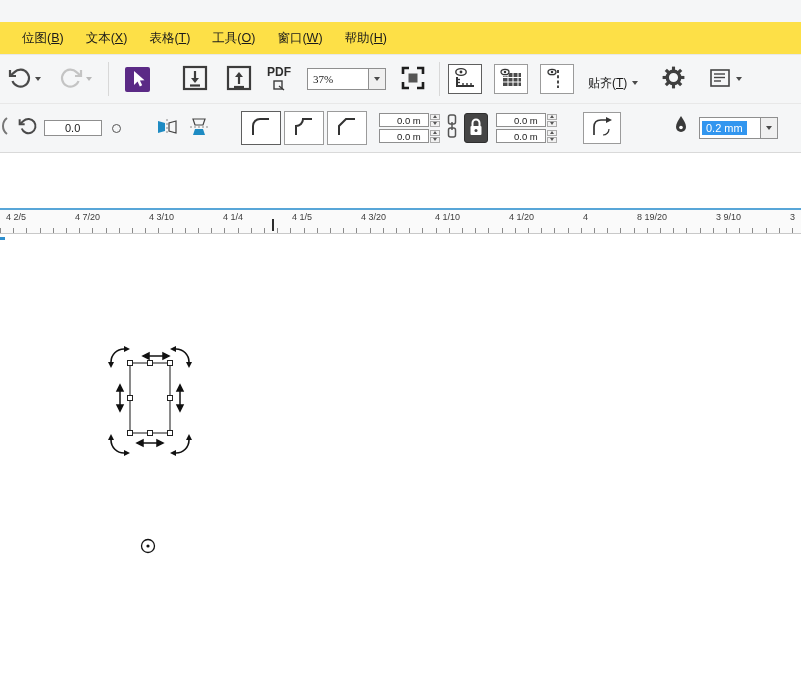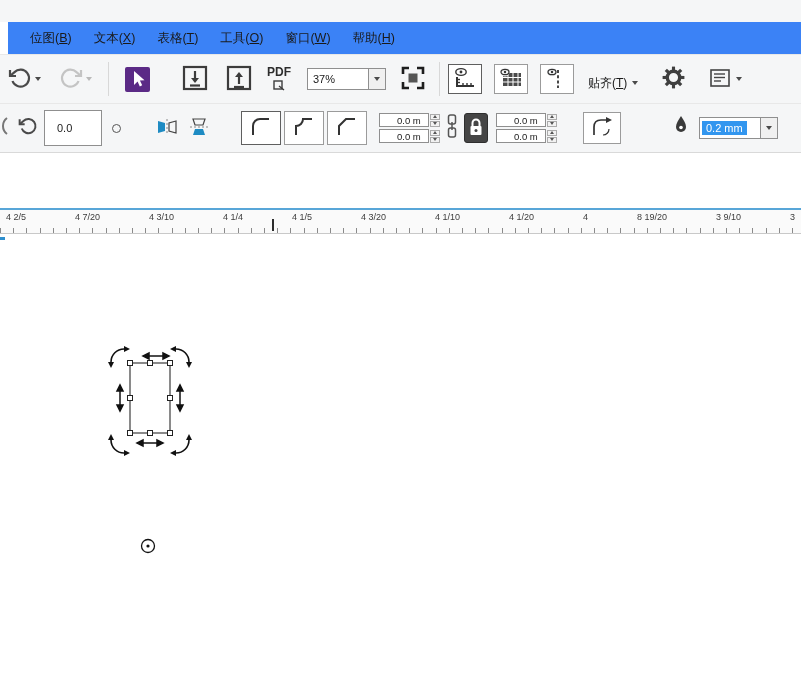--- a/index.html
+++ b/index.html
@@ -1,36 +1,36 @@
 <!DOCTYPE html>
 <html><head>
 <meta charset="utf-8">
 <style>
   * { box-sizing: border-box; margin: 0; padding: 0; }
   html,body { width:801px; height:675px; overflow:hidden; background:#fff;
     font-family:"Liberation Sans","DejaVu Sans",sans-serif; color:#1a1a1a; }
 
   .top-strip { height:22px; background:#f5f6f7; }
-  .menubar { height:32px; background:#3b82f6; display:flex; align-items:center;
-    padding-left:18px; gap:14px;margin-left:8px; }
+  .menubar { height:32px; background:#fde047; display:flex; align-items:center;
+    padding-left:18px; gap:14px; }
   .menu-item { font-size:12.5px; padding:3px 4px; cursor:default; }
   .menu-item u { text-decoration:underline; }
 
   .toolbar { height:49px; background:#f5f6f7; border-top:1px solid #e8e8e8;
     display:flex; align-items:center; }
   .propbar { height:50px; background:#f5f6f7; border-top:1px solid #e8e8e8;
     border-bottom:1px solid #d9d9d9; display:flex; align-items:center; }
   .sep { width:1px; height:34px; background:#d8d8d8; }
 
   .tb-btn { display:flex; align-items:center; justify-content:center; background:transparent; border:none; }
   .caret-down { width:0; height:0; border-left:3.5px solid transparent;
     border-right:3.5px solid transparent; border-top:4.5px solid #4a4a4a; }
   .caret-down.dim { border-top-color:#b9b9b9; }
 
-  .combo { display:flex; align-items:center; }
+  .combo { display:flex; align-items:center;font-family:Liberation Serif, serif; }
   .combo-box { width:62px; height:22px; background:#fff; border:1px solid #8f8f8f;
     font-size:11px; display:flex; align-items:center; padding-left:5px; }
   .combo-btn { width:17px; height:22px; background:#f0f0f0; border:1px solid #8f8f8f;
     border-left:none; display:flex; align-items:center; justify-content:center; }
 
   .frame-btn { width:34px; height:30px; background:#fff; border:1px solid #9b9b9b;
     display:flex; align-items:center; justify-content:center; }
   .frame-btn.active { border-color:#5f5f5f; }
 
   .text-btn { font-size:12px; display:flex; align-items:center; gap:5px;margin-top:8px; }
@@ -40,22 +40,22 @@
   .spin-col { display:flex; flex-direction:column; gap:1px; margin-left:1px; }
   .spin-btn { width:10px; height:6px; border:1px solid #ababab; background:#f2f2f2;
     display:flex; align-items:center; justify-content:center; }
   .tri-up { width:0; height:0; border-left:2.5px solid transparent; border-right:2.5px solid transparent;
     border-bottom:3px solid #555; }
   .tri-dn { width:0; height:0; border-left:2.5px solid transparent; border-right:2.5px solid transparent;
     border-top:3px solid #555; }
   .pair { display:flex; flex-direction:column; gap:2px; }
   .pair-row { display:flex; align-items:center; }
 
-  .num-input { width:58px; height:36px; background:#fff; border:1px solid #8f8f8f;
-    font-size:11px; display:flex; align-items:center; padding-left:12px; }
+  .num-input { width:58px; height:16px; background:#fff; border:1px solid #8f8f8f;
+    font-size:11px; display:flex; align-items:center; padding-left:20px; }
 
   .corner-btn { width:40px; height:34px; background:#fff; border:1px solid #9b9b9b;
     display:flex; align-items:center; justify-content:center; }
   .corner-btn.active { border:1px solid #5f5f5f; }
 
   .lock-btn { width:24px; height:30px; background:#454545; border:1px solid #2e2e2e;
     border-radius:3px; display:flex; align-items:center; justify-content:center; }
 
   .outline-combo { display:flex; }
   .outline-box { width:62px; height:22px; background:#fff; border:1px solid #8f8f8f;

